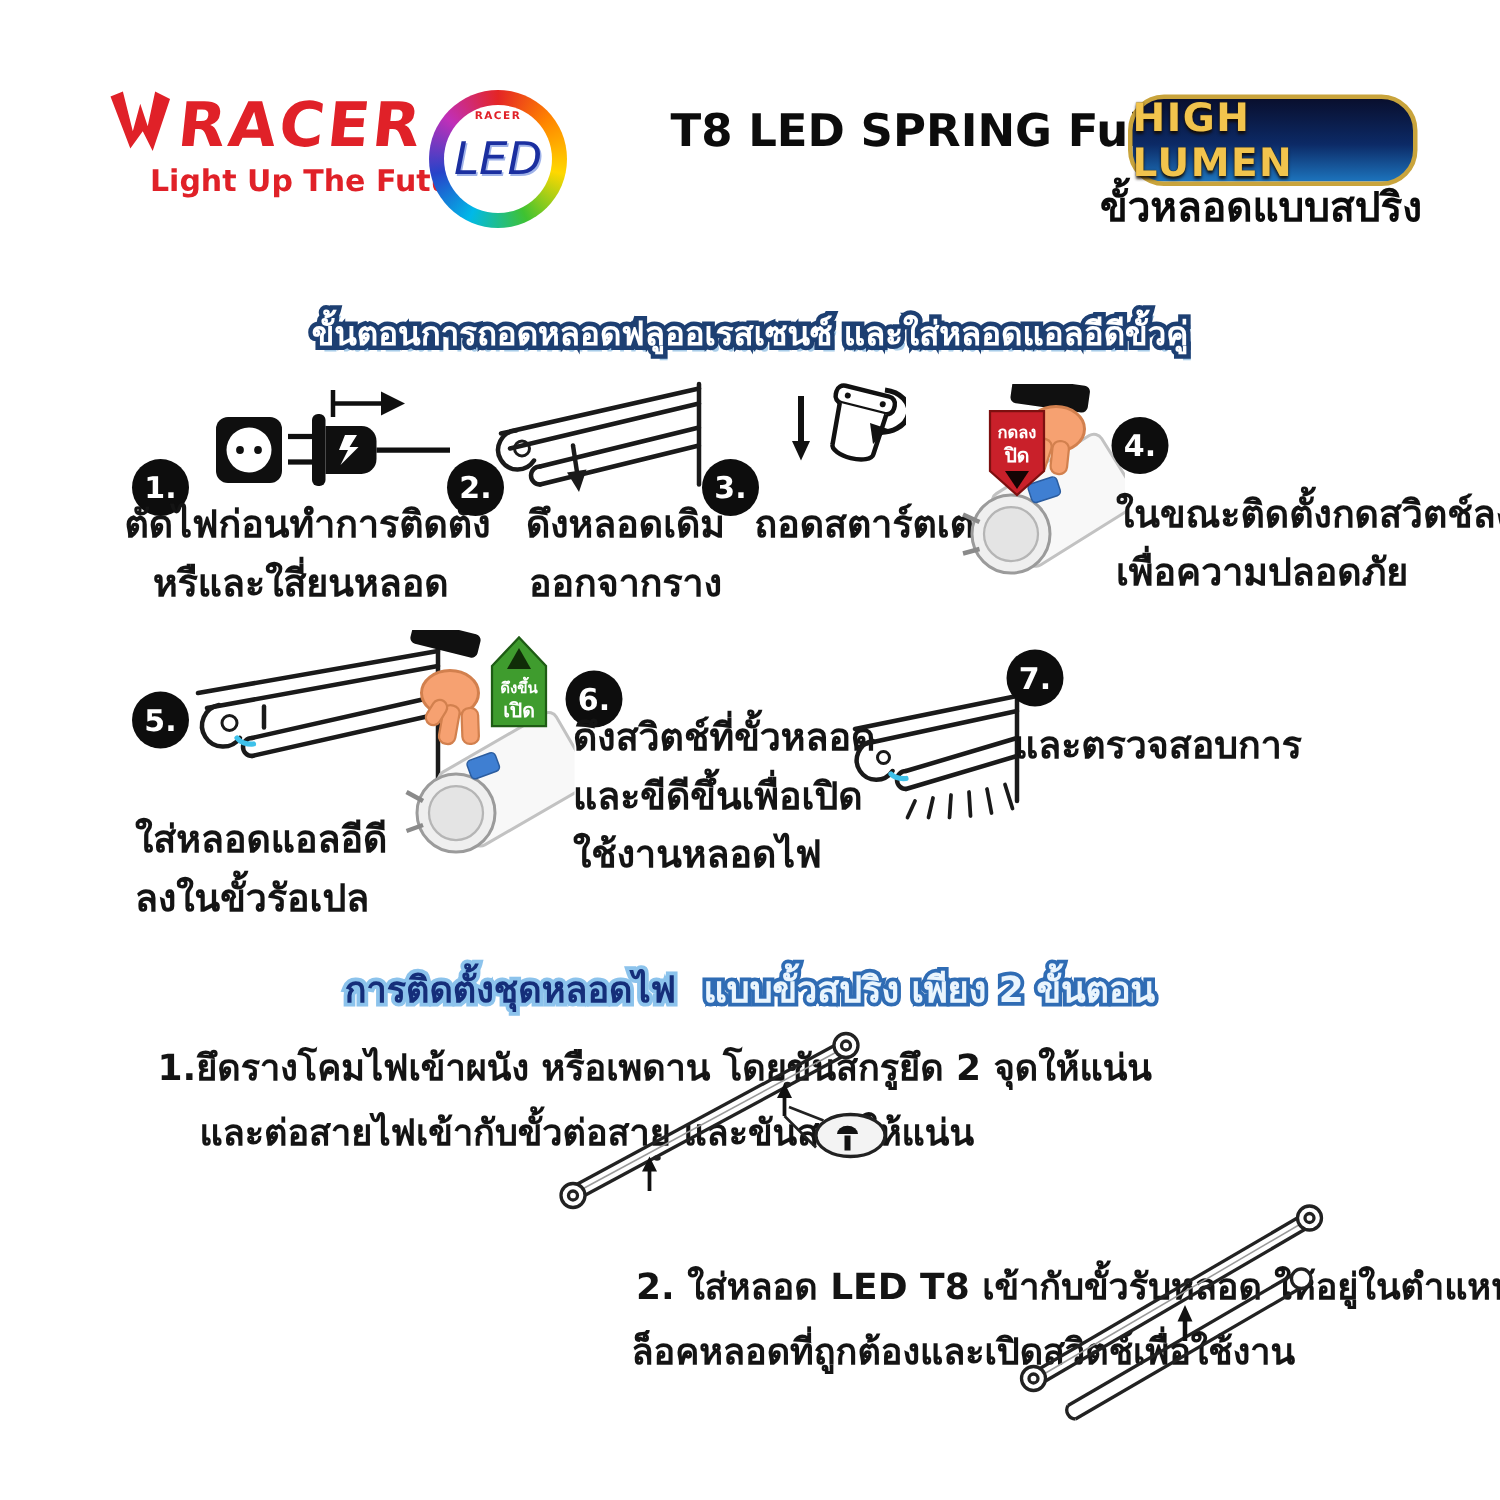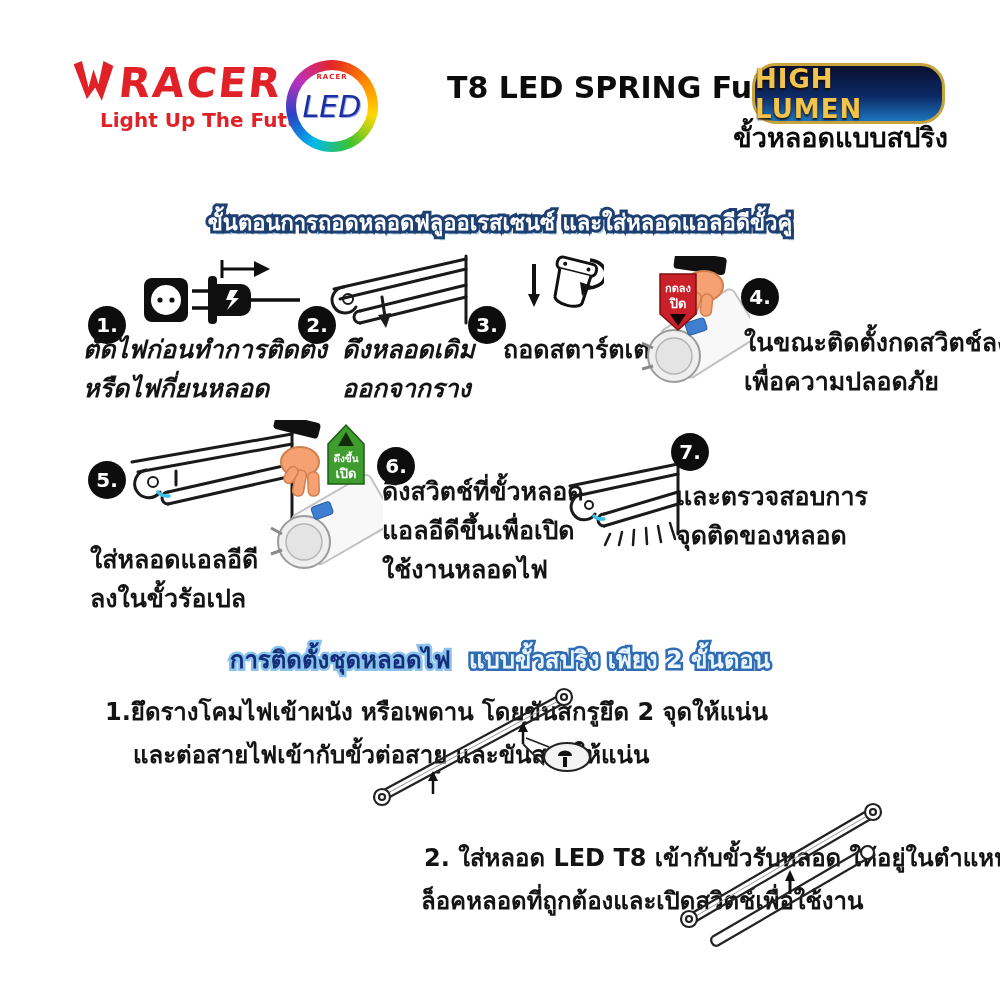--- a/index.html
+++ b/index.html
@@ -37,21 +37,21 @@
   .title2{top:640px;font-size:24px;font-weight:800;}
   .title2 .sA{-webkit-text-stroke:5px #8cc3ec;color:#8cc3ec;}
   .title2 .fA{color:#152e7a;}
   .title2 .sB{-webkit-text-stroke:5px #2f6cb4;color:#2f6cb4;}
   .title2 .fB{color:#eaf5fd;}
 
   
   .stepnum{width:38px;height:38px;border-radius:50%;background:#0d0d0d;color:#fff;
      font-size:20px;font-weight:800;display:flex;align-items:center;justify-content:center;}
   .cap{font-size:25px;font-weight:700;color:#141414;line-height:39px;white-space:nowrap;}
-  .cap.center{font-style:italic;}
+  .cap.center{text-align:center;}
 
   
   .inst{font-size:24px;font-weight:700;color:#141414;white-space:nowrap;}
 </style>
 </head>
 <body>
 
 <div class="canvas">
 
   <div class="abs brand-block">
@@ -95,21 +95,21 @@
     <line x1="50" y1="33" x2="66" y2="33" stroke="#0f0f0f" stroke-width="3.5"></line>
     <line x1="50" y1="50" x2="66" y2="50" stroke="#0f0f0f" stroke-width="3.5"></line>
     <rect x="66" y="18" width="9" height="48" rx="4" fill="#0f0f0f"></rect>
     <path d="M75,26 h24 a10,10 0 0 1 10,10 v12 a10,10 0 0 1 -10,10 h-24 z" fill="#0f0f0f"></path>
     <polygon points="88,32 96,32 91,40 97,40 85,52 90,42 84,42" fill="#fff"></polygon>
     <line x1="109" y1="42" x2="158" y2="42" stroke="#0f0f0f" stroke-width="3.5"></line>
   </svg>
   <div class="abs stepnum" style="left:88px;top:306px">1.</div>
   <div class="abs cap center" style="left:83px;top:330px;width:235px">
     <div>ตัดไฟก่อนทำการติดตั้ง</div>
-    <div>หรืดไฟกี่ยนหลอด</div>
+    <div>หรืและใสี่ยนหลอด</div>
   </div>
 
   <svg class="abs" style="left:320px;top:253px" width="150" height="75" viewBox="0 0 150 75">
     <g stroke="#1a1a1a" stroke-width="3" fill="none" stroke-linecap="round">
       <path d="M14,36 L146,6"></path>
         <path d="M20,46 L146,16"></path>
       <line x1="146" y1="3" x2="146" y2="70"></line>
       <path d="M24,34 a13,13 0 1 0 12,20"></path>
       <circle cx="28" cy="46" r="5" stroke-width="2"></circle>
       <path d="M40,58 L146,32"></path>
@@ -206,21 +206,21 @@
       <rect x="18" y="46" width="10" height="18" rx="5" transform="rotate(32 23 55)"></rect>
     </g>
     <polygon points="60,24 78,5 96,24 96,64 60,64" fill="#3f9c2e" stroke="#1e5c14" stroke-width="1.5"></polygon>
     <polygon points="70,26 86,26 78,12" fill="#102d08"></polygon>
     <text x="78" y="42" text-anchor="middle" font-size="10" font-weight="bold" fill="#fff">ดึงขึ้น</text>
     <text x="78" y="58" text-anchor="middle" font-size="13" font-weight="bold" fill="#fff">เปิด</text>
   </svg>
   <div class="abs stepnum" style="left:377px;top:447px">6.</div>
   <div class="abs cap" style="left:382px;top:472px">
     <div>ดึงสวิตช์ที่ขั้วหลอด</div>
-    <div>แอลอีดีขึ้นเพื่อเปิด</div>
+    <div>และขีดีขึ้นเพื่อเปิด</div>
     <div>ใช้งานหลอดไฟ</div>
   </div>
 
   <svg class="abs" style="left:560px;top:460px" width="130" height="90" viewBox="0 0 130 90">
     <g stroke="#1a1a1a" stroke-width="3" fill="none" stroke-linecap="round">
       <path d="M10,26 L118,4"></path>
         <path d="M16,36 L118,14"></path>
       <line x1="118" y1="2" x2="118" y2="74"></line>
       <path d="M22,34 a13,13 0 1 0 13,20"></path>
       <circle cx="29" cy="45" r="4" stroke-width="2"></circle>
@@ -234,21 +234,20 @@
         <line x1="62" y1="72" x2="59" y2="85"></line>
       <line x1="74" y1="70" x2="73" y2="85"></line>
         <line x1="86" y1="68" x2="87" y2="84"></line>
       <line x1="98" y1="66" x2="101" y2="82"></line>
         <line x1="110" y1="63" x2="115" y2="79"></line>
     </g>
   </svg>
   <div class="abs stepnum" style="left:671px;top:433px">7.</div>
   <div class="abs cap" style="left:676px;top:477px">
     <div>และตรวจสอบการ</div>
-    <div>จุดติดของหลอด</div>
   </div>
 
   <div class="abs otitle title2">
     <span class="seg">
       <span class="t-stroke sA">การติดตั้งชุดหลอดไฟ</span>
       <span class="t-fill fA">การติดตั้งชุดหลอดไฟ</span>
     </span>
     <span class="seg">
       <span class="t-stroke sB">แบบขั้วสปริง เพียง 2 ขั้นตอน</span>
       <span class="t-fill fB">แบบขั้วสปริง เพียง 2 ขั้นตอน</span>

